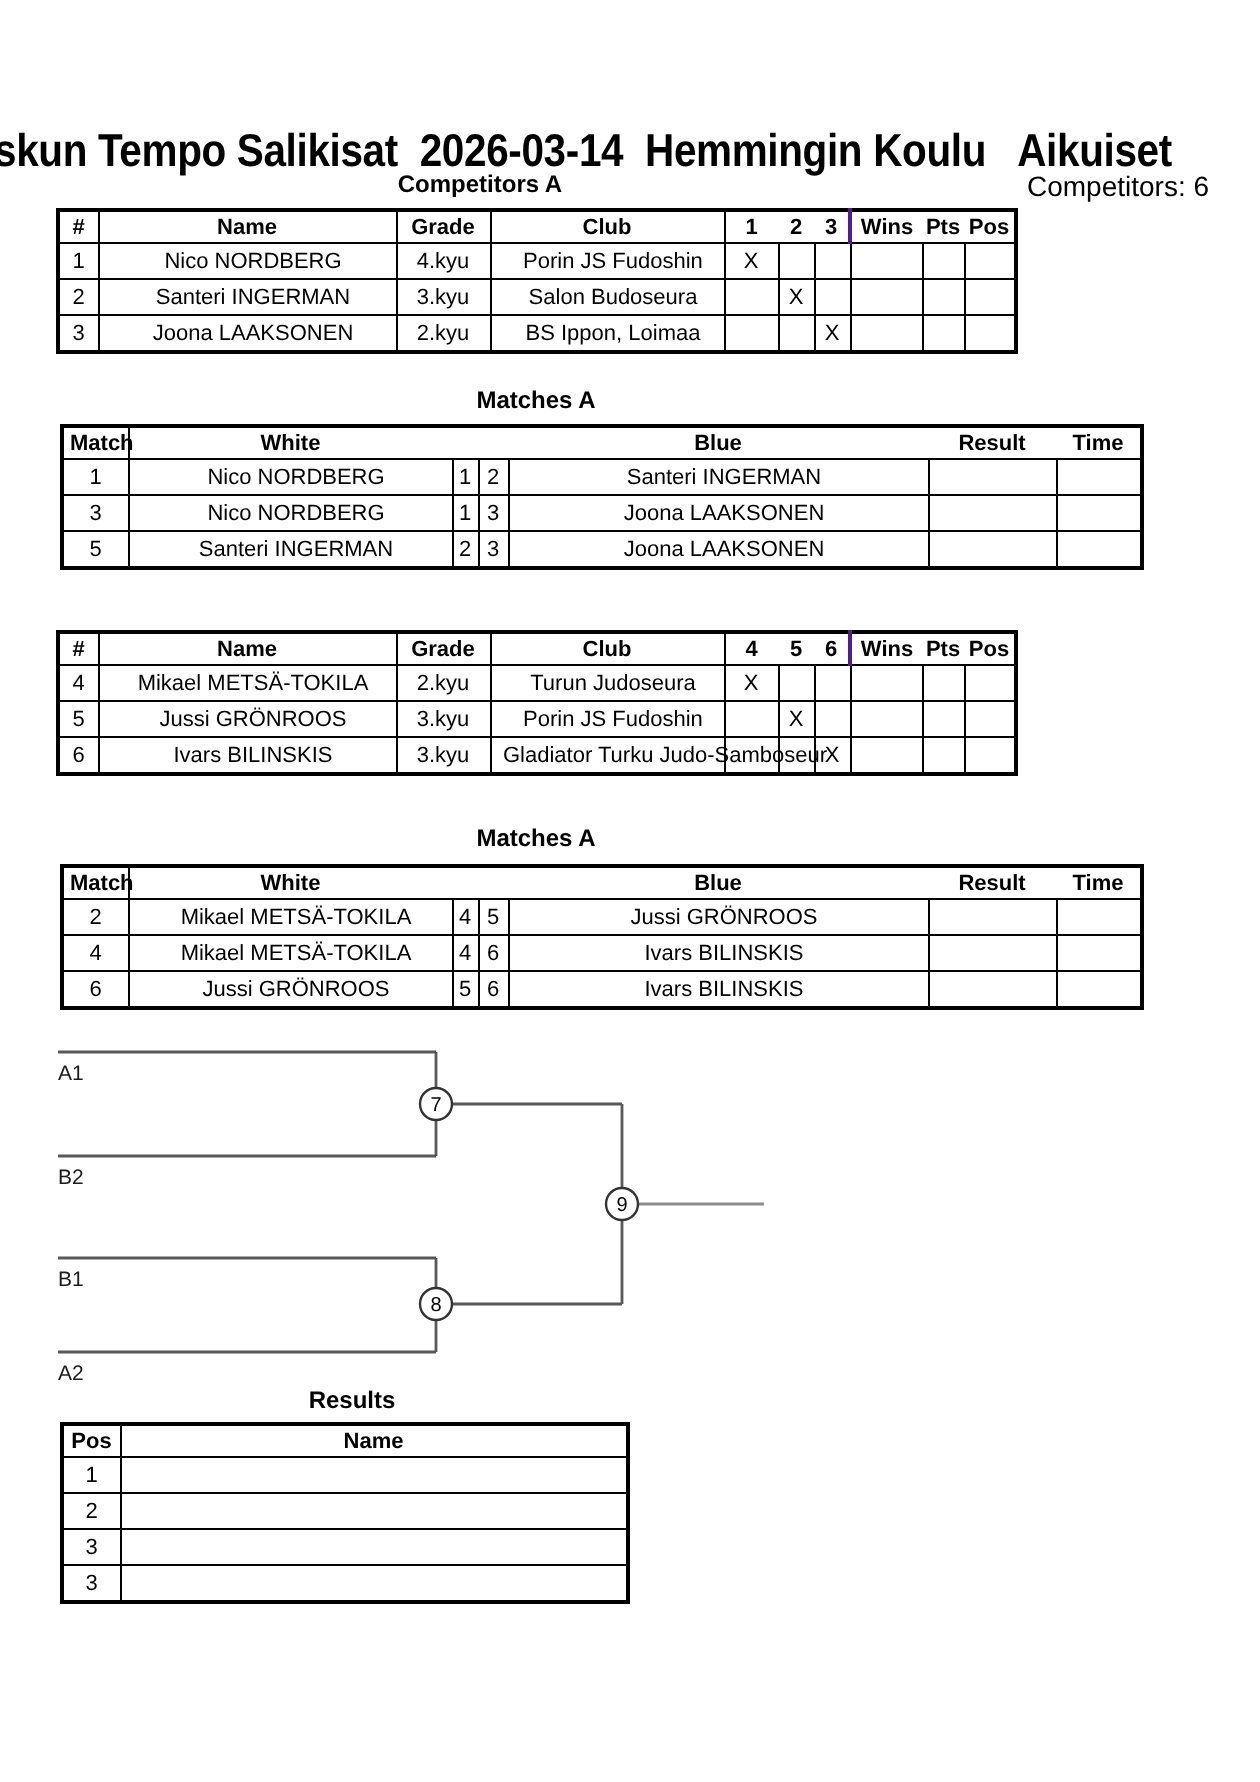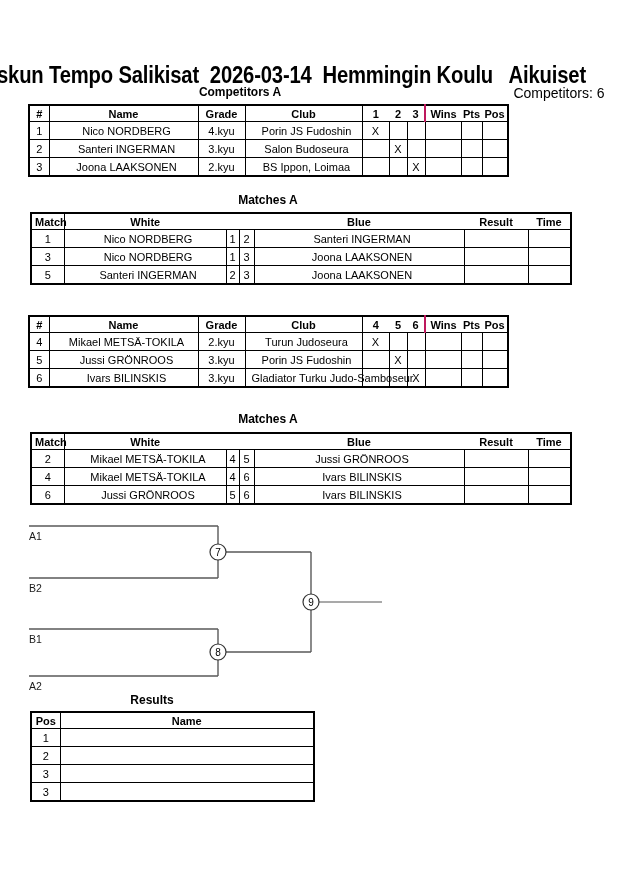--- a/index.html
+++ b/index.html
@@ -22,21 +22,21 @@
   }
   table.t th {
     padding:0; height:15px; font-size:11px; font-weight:bold;
     border-bottom:1px solid #000; text-align:center; overflow:visible; white-space:nowrap;
   }
   table.t td {
     padding:0; height:17px; font-size:11px; border:1px solid #000;
     text-align:center; overflow:visible; white-space:nowrap;
   }
   th.bv { border-left:1px solid #000; }
-  th.sep, td.sep { border-left:2px solid #be185d; }
+  th.sep, td.sep { border-left:2px solid #4c1d95; }
   .l { text-align:left; padding-left:6px !important; }
   .pl2 { text-align:left; padding-left:3px !important; }
   td.mark, td.n { font-size:10px; }
   td.club span { white-space:nowrap; }
   .bracket { position:absolute; left:0; top:505px; }
   .bracket .slot-label { font-size:10.5px; fill:#1a1a1a; }
   .bracket line { stroke:#595959; stroke-width:1.4; }
   .bracket line.final { stroke:#8c8c8c; stroke-width:1.6; }
   .bracket circle { fill:#fff; stroke:#333; stroke-width:1.2; }
   .bracket .node-num { font-size:10px; fill:#000; text-anchor:middle; }
@@ -300,21 +300,21 @@
     <text class="slot-label" x="29" y="122">B1</text>
     <text class="slot-label" x="29" y="169">A2</text>
     <circle cx="218" cy="31" r="8"></circle>
     <text class="node-num" x="218" y="34.5">7</text>
     <circle cx="218" cy="131" r="8"></circle>
     <text class="node-num" x="218" y="134.5">8</text>
     <circle cx="311" cy="81" r="8"></circle>
     <text class="node-num" x="311" y="84.5">9</text>
   </svg>
 
-  <div class="sechead" style="left:52px; top:677px;">Results</div>
+  <div class="sechead" style="left:76px; top:677px;">Results</div>
 
   <table class="t" style="left:30px; top:695px; width:283px;">
     <colgroup>
         <col style="width:29px">
         <col style="width:254px">
       </colgroup>
     <tbody>
         <tr>
       <th>Pos</th>
       <th class="bv">Name</th>

